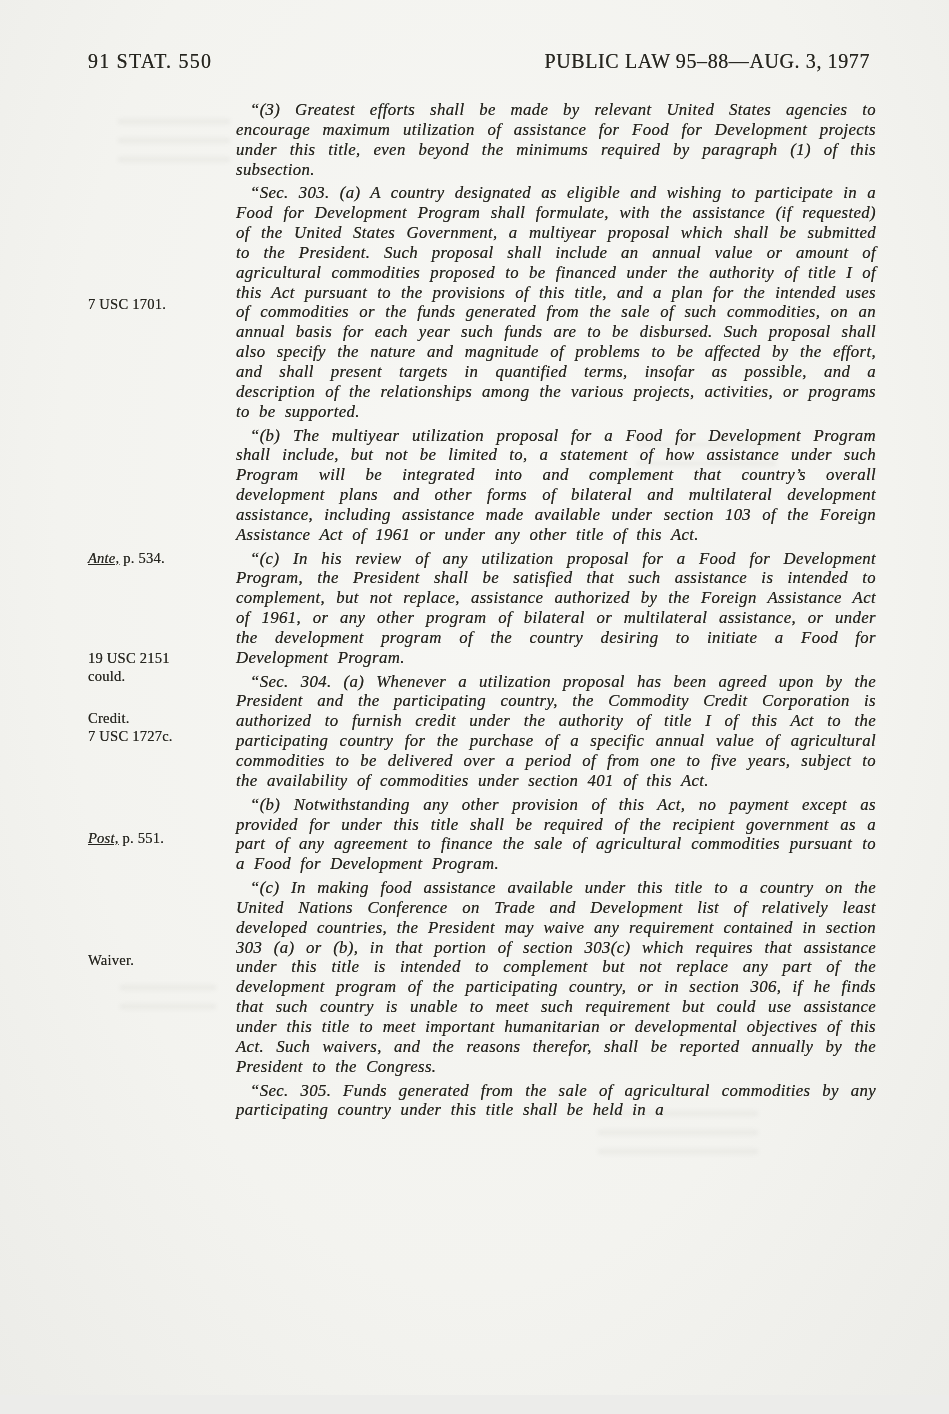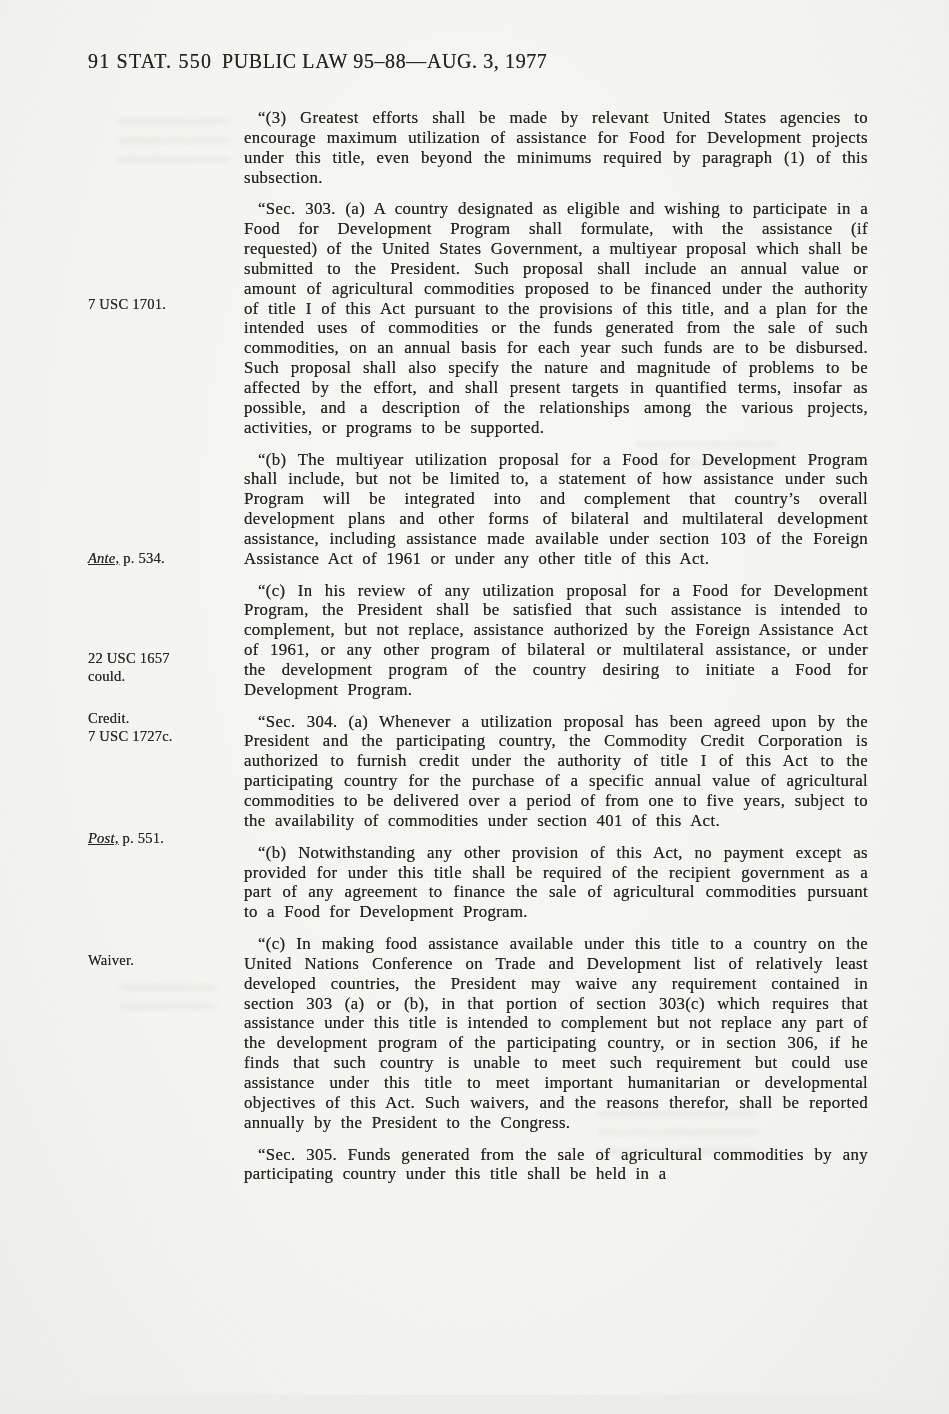--- a/index.html
+++ b/index.html
@@ -29,41 +29,42 @@
     top:50px;
     font-size:20px;
     letter-spacing:1.2px;
     white-space:nowrap;
   }
   .law-line{
     position:absolute;
     left:222px;
     top:50px;
     width:648px;
-    text-align:left;
+    text-align:right;
     font-size:20px;
     letter-spacing:0.6px;
     white-space:nowrap;
   }
   
   .body-col{
     position:absolute;
     left:232px;
     top:96px;
     width:648px;
     font-size:16.8px;
     line-height:19.85px;
     text-align:justify;
     letter-spacing:0.35px;
     word-spacing:4.8px;
     hyphens:auto;
   }
   .body-col p{
-    margin:12px;
+    margin:4px;
     text-indent:14px;
+    font-style:italic;
   }
   
   .note{
     position:absolute;
     left:88px;
     width:140px;
     font-size:14.6px;
     line-height:17.7px;
     letter-spacing:0.2px;
   }
@@ -99,21 +100,21 @@
 
   <div class="note txt" style="top:296px">
     <div>7 USC 1701.</div>
   </div>
 
   <div class="note txt" style="top:550px">
     <span class="it">Ante,</span><span> p. 534.</span>
   </div>
 
   <div class="note txt" style="top:650px">
-    <div>22 USC 1657</div>
+    <div>19 USC 2151</div>
     <div>could.</div>
   </div>
 
   <div class="note txt" style="top:710px">
     <div>Credit.</div>
     <div>7 USC 1727c.</div>
   </div>
 
   <div class="note txt" style="top:830px">
     <span class="it">Post,</span><span> p. 551.</span>

